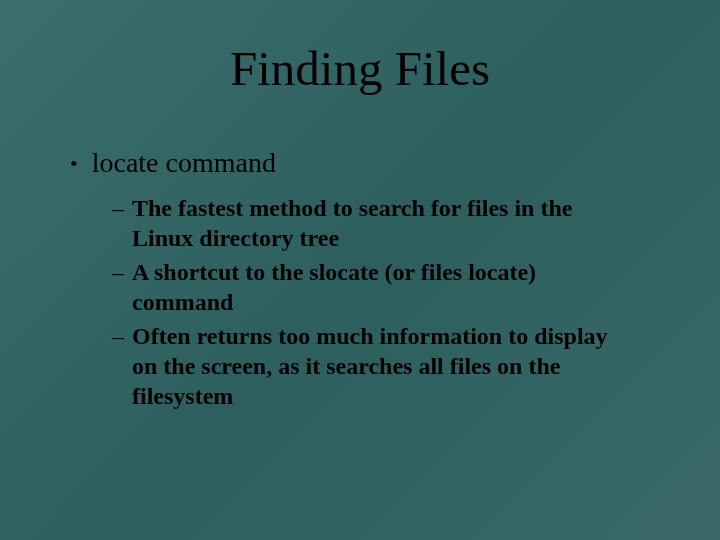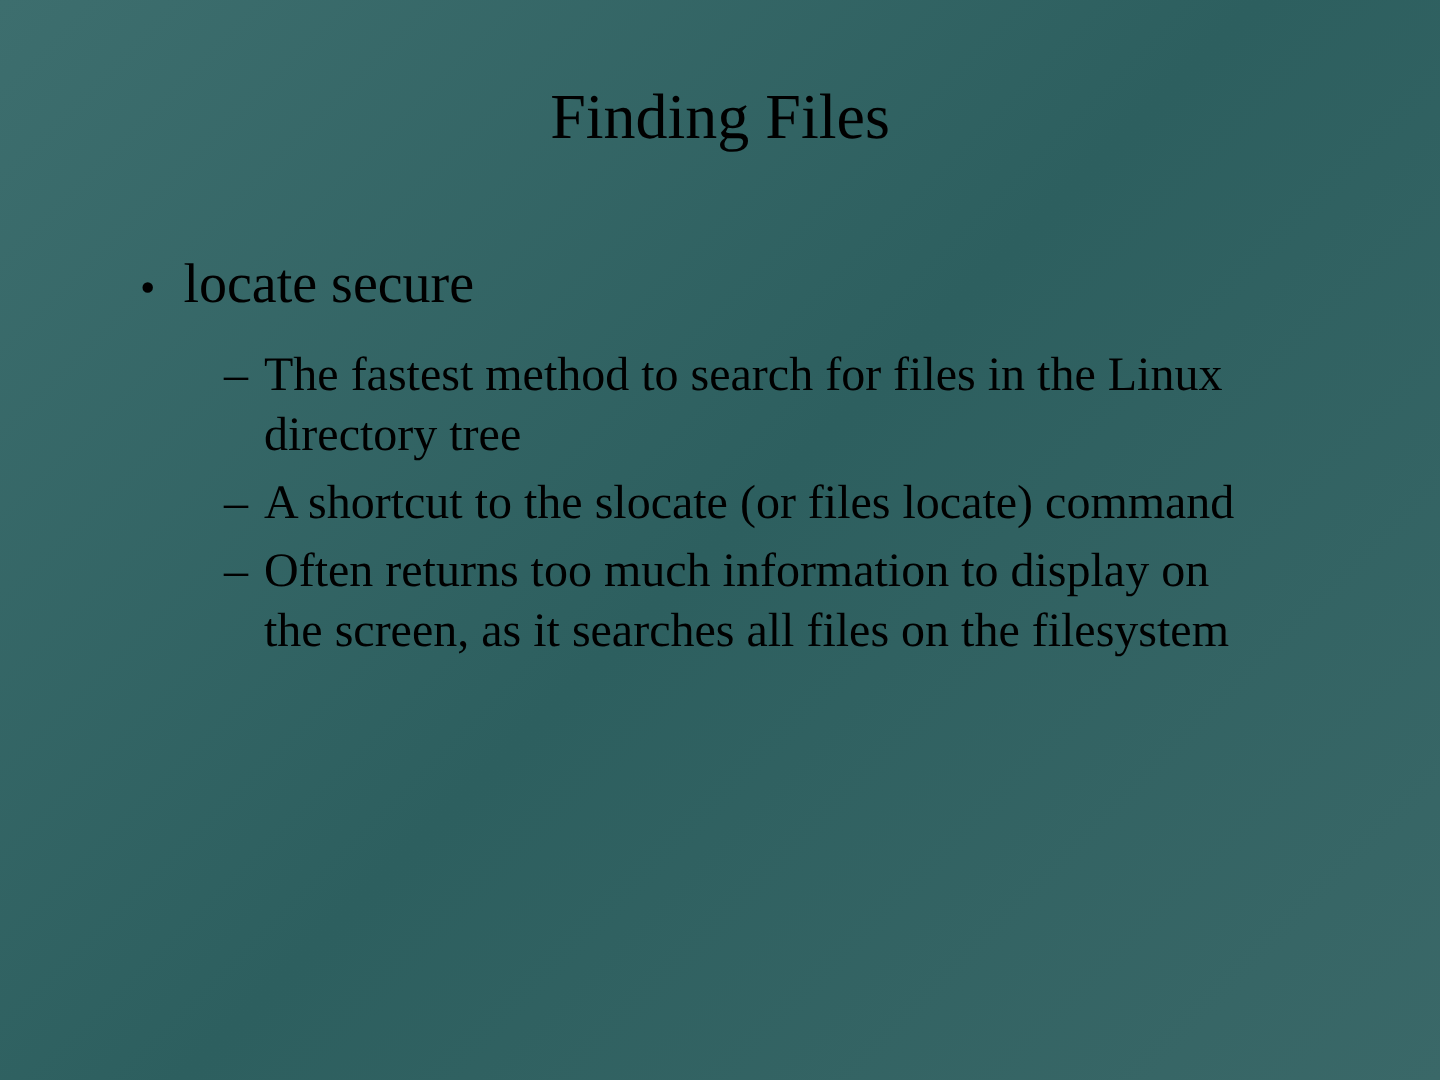--- a/index.html
+++ b/index.html
@@ -14,21 +14,21 @@
       font-family: "Times New Roman", Times, serif;
       color: #000;
       overflow: hidden;
     }
     .slide {
       width: 100%;
       height: 100%;
       padding: 30px 50px;
     }
     .title {
-      font-size: 32px;
+      font-size: 49px;
       font-weight: normal;
       text-align: center;
       margin-bottom: 50px;
       margin-top: 10px;
     }
     .bullet-l1 {
       font-size: 28px;
       margin-left: 20px;
       margin-bottom: 12px;
       display: flex;
@@ -46,31 +46,32 @@
       margin-bottom: 4px;
       display: flex;
       align-items: flex-start;
       line-height: 1.25;
     }
     .bullet-l2 .marker {
       margin-right: 8px;
     }
     .bullet-l2 .text {
       flex: 1;
+      font-weight: bold;
     }
   </style>
 </head>
 <body>
 
 <div class="slide">
   <h1 class="title">Finding Files</h1>
 
   <div class="bullet-l1">
     <span class="marker">•</span>
-    <span class="text">locate secure</span>
+    <span class="text">locate command</span>
   </div>
 
   <div class="bullet-l2">
     <span class="marker">–</span>
     <span class="text">The fastest method to search for files in the Linux directory tree</span>
   </div>
 
   <div class="bullet-l2">
     <span class="marker">–</span>
     <span class="text">A shortcut to the slocate (or files locate) command</span>

